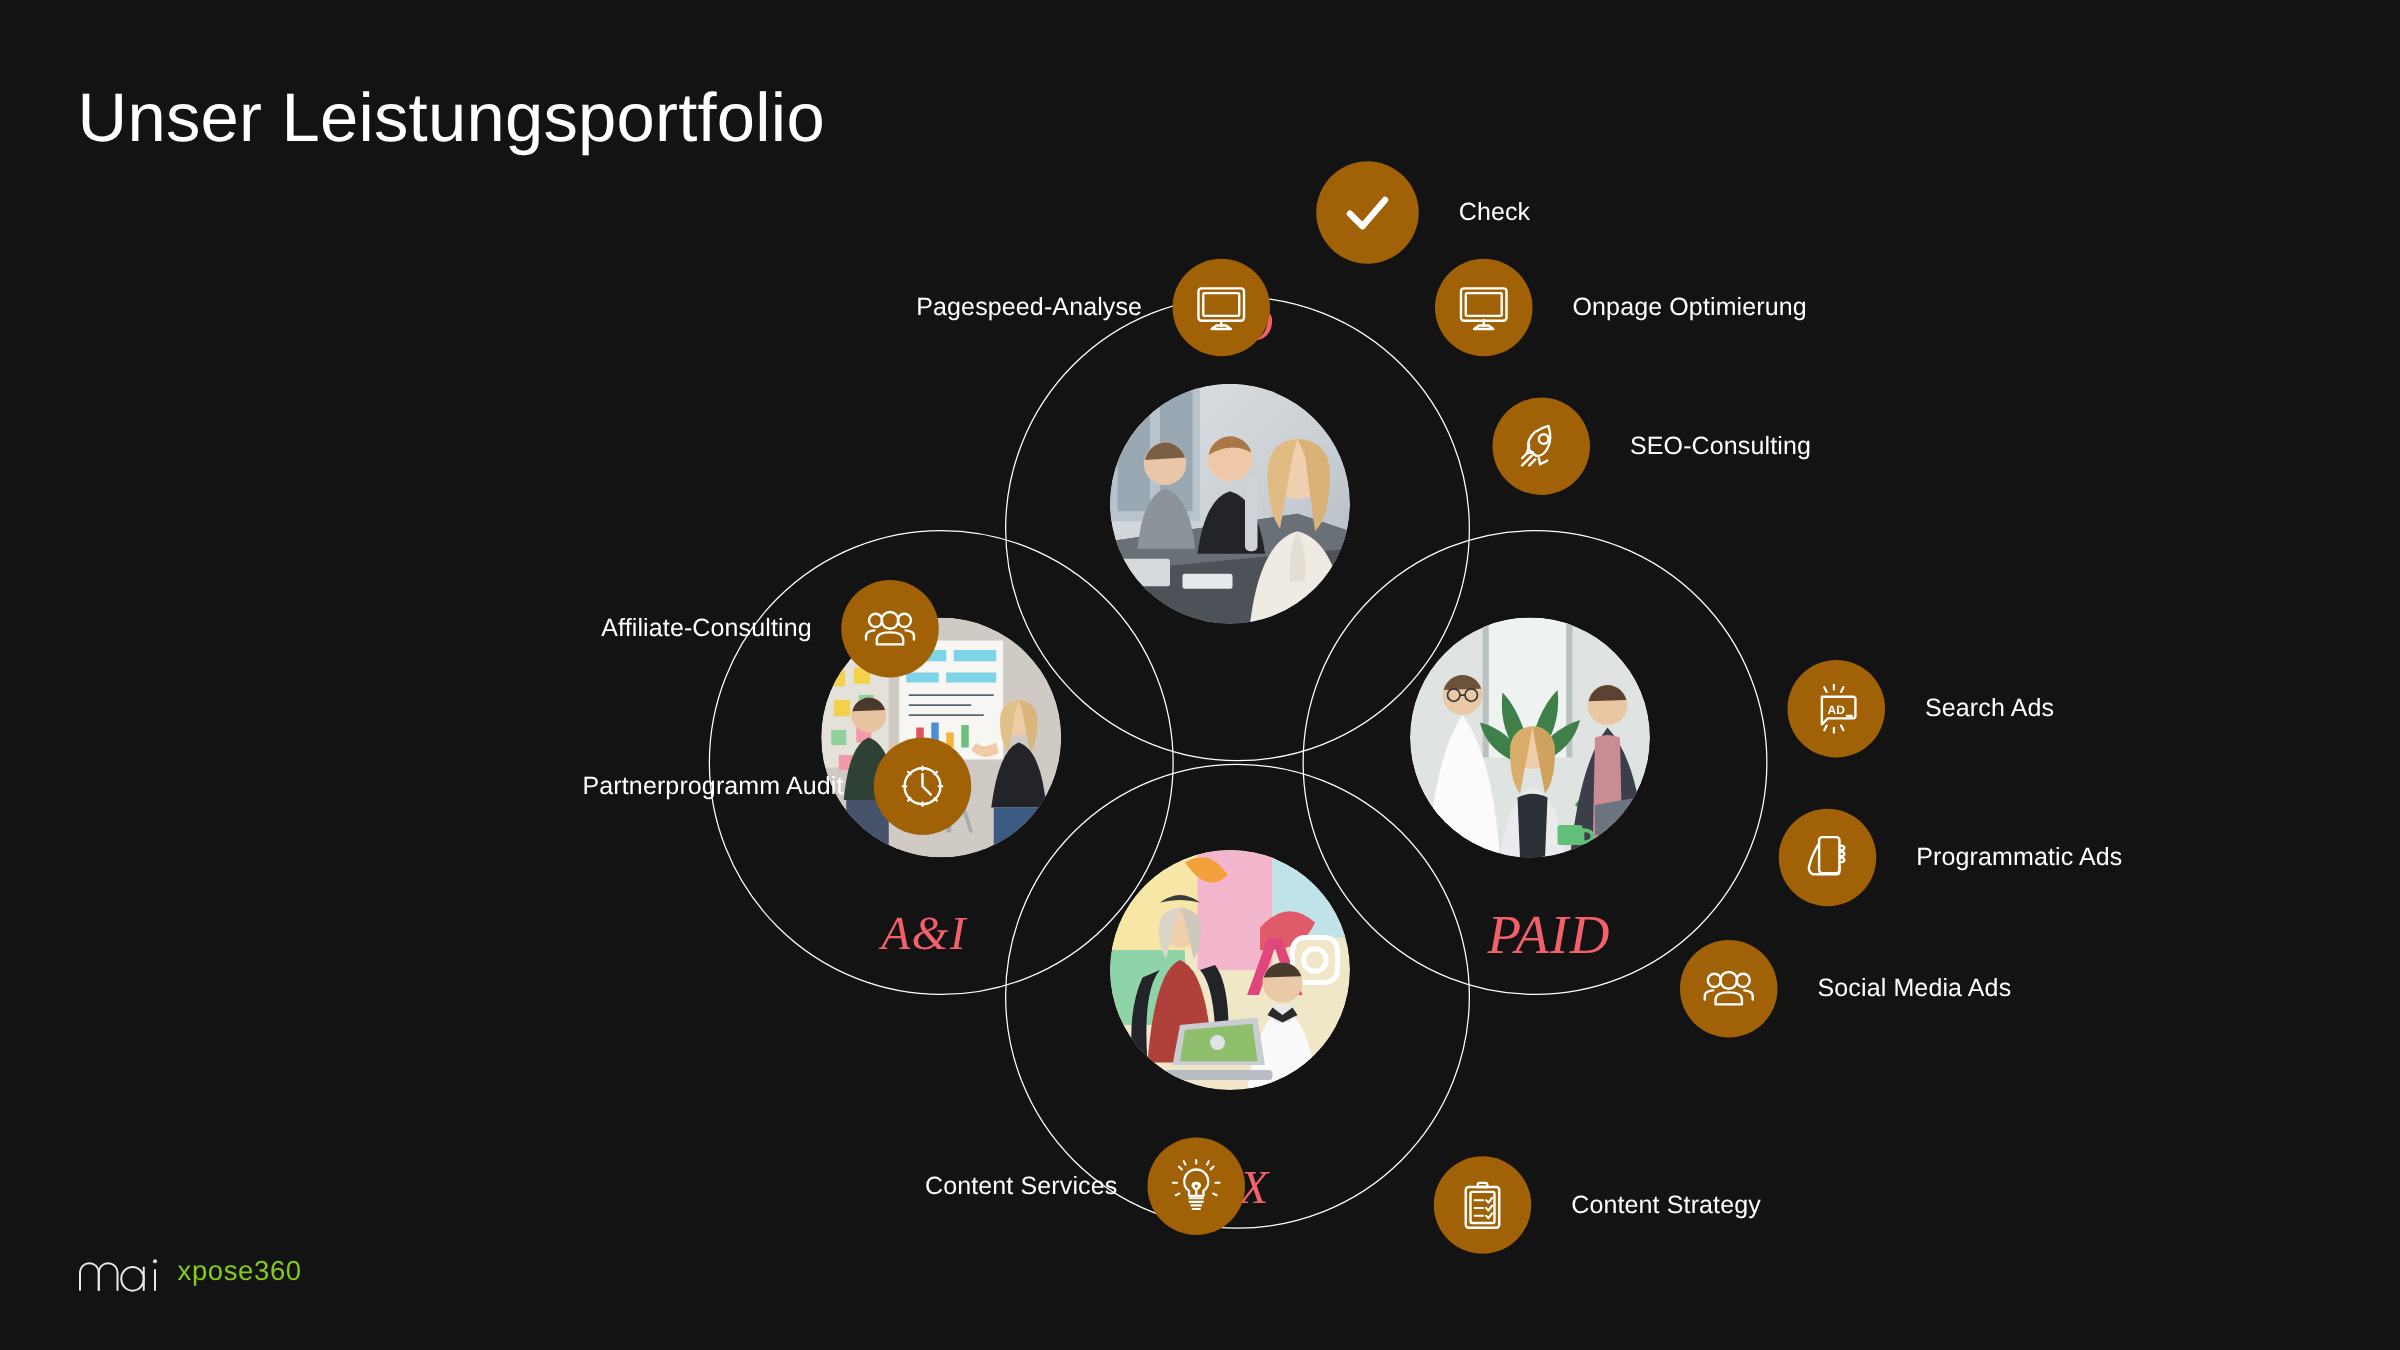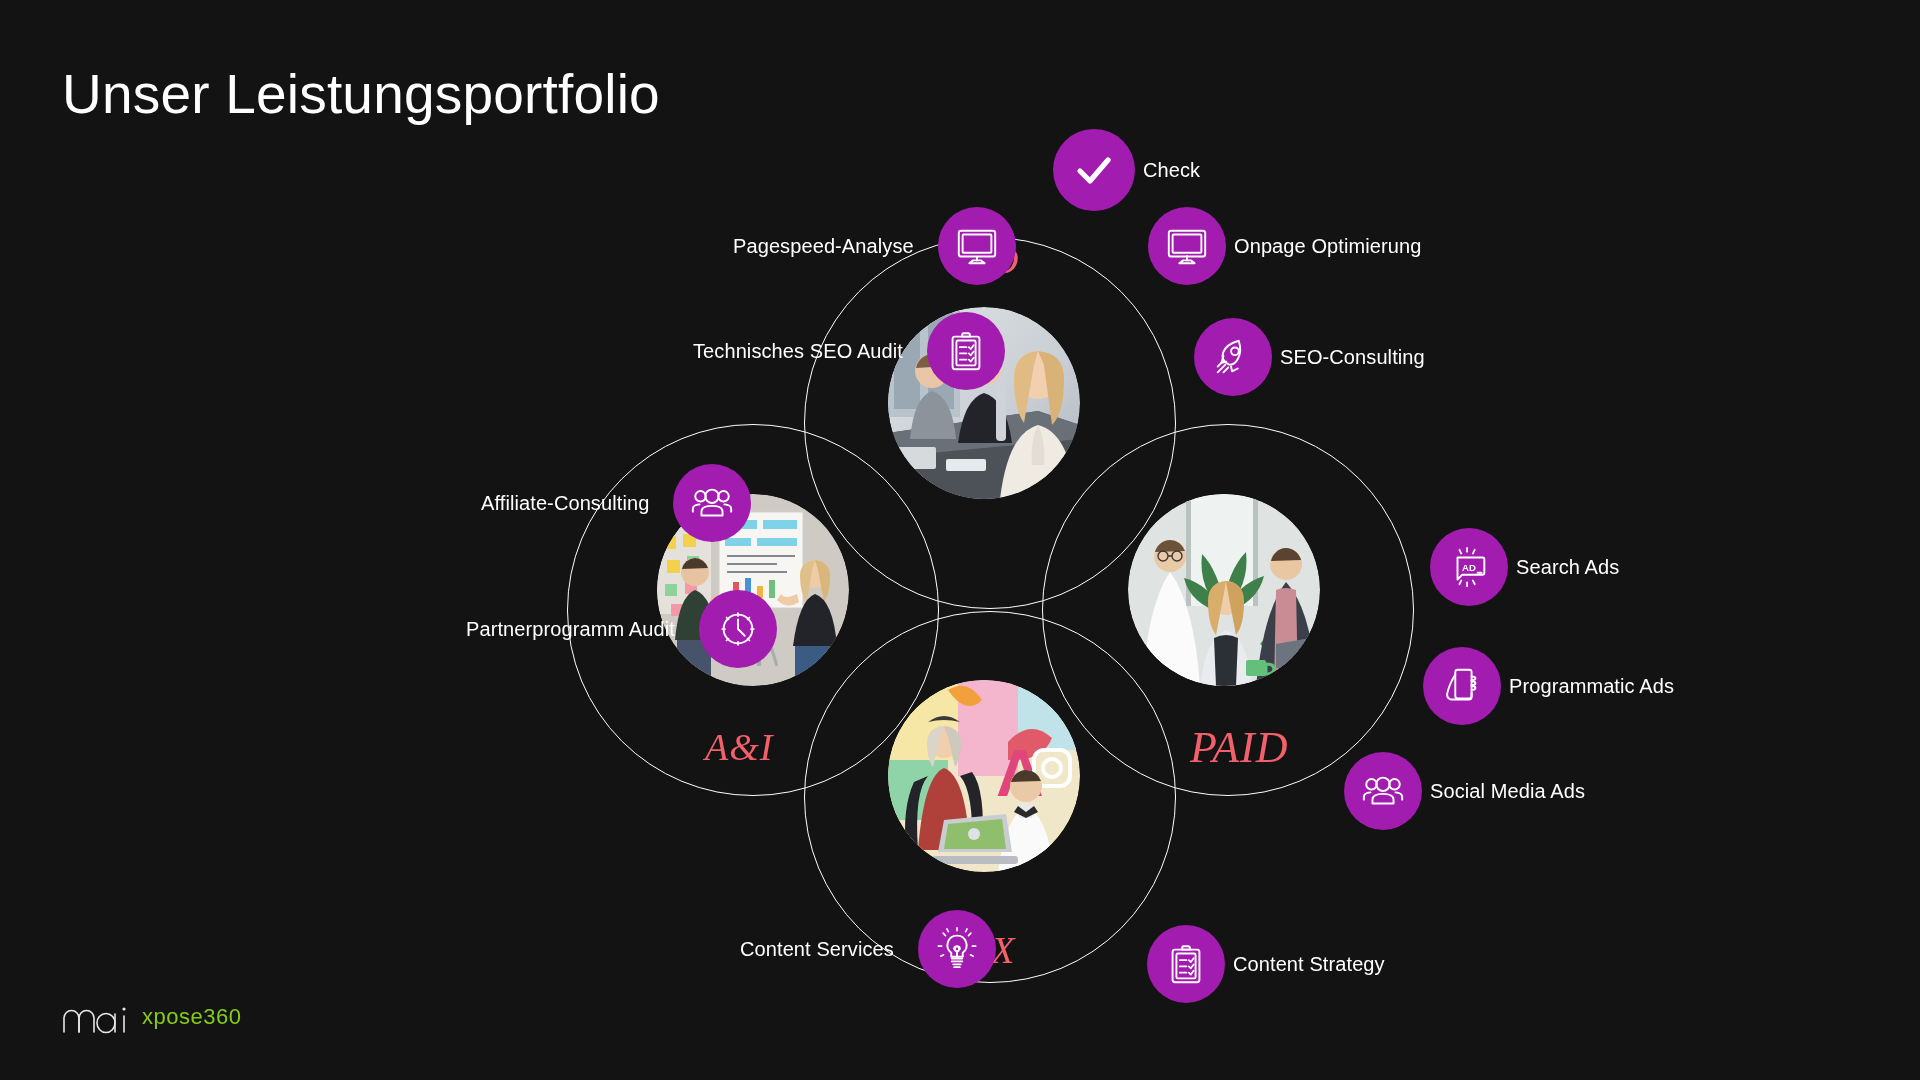--- a/index.html
+++ b/index.html
@@ -59,34 +59,34 @@
     position:absolute;
     display:flex;
     align-items:center;
     white-space:nowrap;
   }
   .node.right{flex-direction:row;}
   .node.left{flex-direction:row-reverse;}
   .bubble{
     width:78px;height:78px;
     border-radius:50%;
-    background:#a21caf;
+    background:#a16207;
     display:flex;align-items:center;justify-content:center;
     flex:0 0 auto;
     text-align:right;
   }
   .bubble svg{display:block;}
   .node-label{
     font-size:20px;
     color:#ffffff;
     font-weight:400;
     letter-spacing:0.1px;
     font-family:"Liberation Sans","DejaVu Sans",sans-serif;
   }
-  .node.right .node-label{margin-left:8px;}
+  .node.right .node-label{margin-left:32px;}
   .node.left  .node-label{margin-right:24px;}
 
   
   .bubble.big{width:82px;height:82px;}
 
   
   .logo{
     position:absolute;left:62px;top:1000px;
     display:flex;align-items:center;
   }
@@ -419,38 +419,20 @@
       <svg width="46" height="46" viewBox="0 0 48 48" fill="none" stroke="#fff" stroke-width="2" stroke-linecap="round" stroke-linejoin="round">
         <rect x="5" y="8" width="38" height="27" rx="2.5"></rect>
           <rect x="9" y="12" width="30" height="19" rx="1"></rect>
         <path d="M24 36 v3"></path>
           <path d="M16 42 q4 -3 4 -3 h8 q0 0 4 3z"></path>
       </svg>
     </span>
     <span class="node-label">Pagespeed-Analyse</span>
   </div>
 
-  <div class="node left" style="left:693px; top:312px;">
-    <span class="bubble">
-      <svg width="46" height="46" viewBox="0 0 48 48" fill="none" stroke="#fff" stroke-width="2" stroke-linecap="round" stroke-linejoin="round">
-        <rect x="10" y="9" width="28" height="34" rx="2.5"></rect>
-        <rect x="14" y="13" width="20" height="26" rx="1.5"></rect>
-        <path d="M20 9 v-2 a1.5 1.5 0 0 1 1.5 -1.5 h5 a1.5 1.5 0 0 1 1.5 1.5 v2z"></path>
-        <g stroke-width="1.8">
-          <path d="M17.5 20 h7"></path>
-            <path d="M27 20 l2 2 l3 -4"></path>
-          <path d="M17.5 26.5 h7"></path>
-            <path d="M27 26.5 l2 2 l3 -4"></path>
-          <path d="M17.5 33 h7"></path>
-            <path d="M27 33 l2 2 l3 -4"></path>
-        </g>
-      </svg>
-    </span>
-    <span class="node-label">Technisches SEO Audit</span>
-  </div>
 
   <div class="node left" style="left:466px; top:590px;">
     <span class="bubble">
       <svg width="46" height="46" viewBox="0 0 48 48" fill="none" stroke="#fff" stroke-width="2" stroke-linecap="round" stroke-linejoin="round">
         <circle cx="24" cy="24" r="15"></circle>
         <path d="M24 14 v10 l7 7"></path>
         <g stroke-width="1.8">
             <path d="M24 7.5 v3"></path>
             <path d="M24 37.5 v3"></path>
             <path d="M7.5 24 h3"></path>

